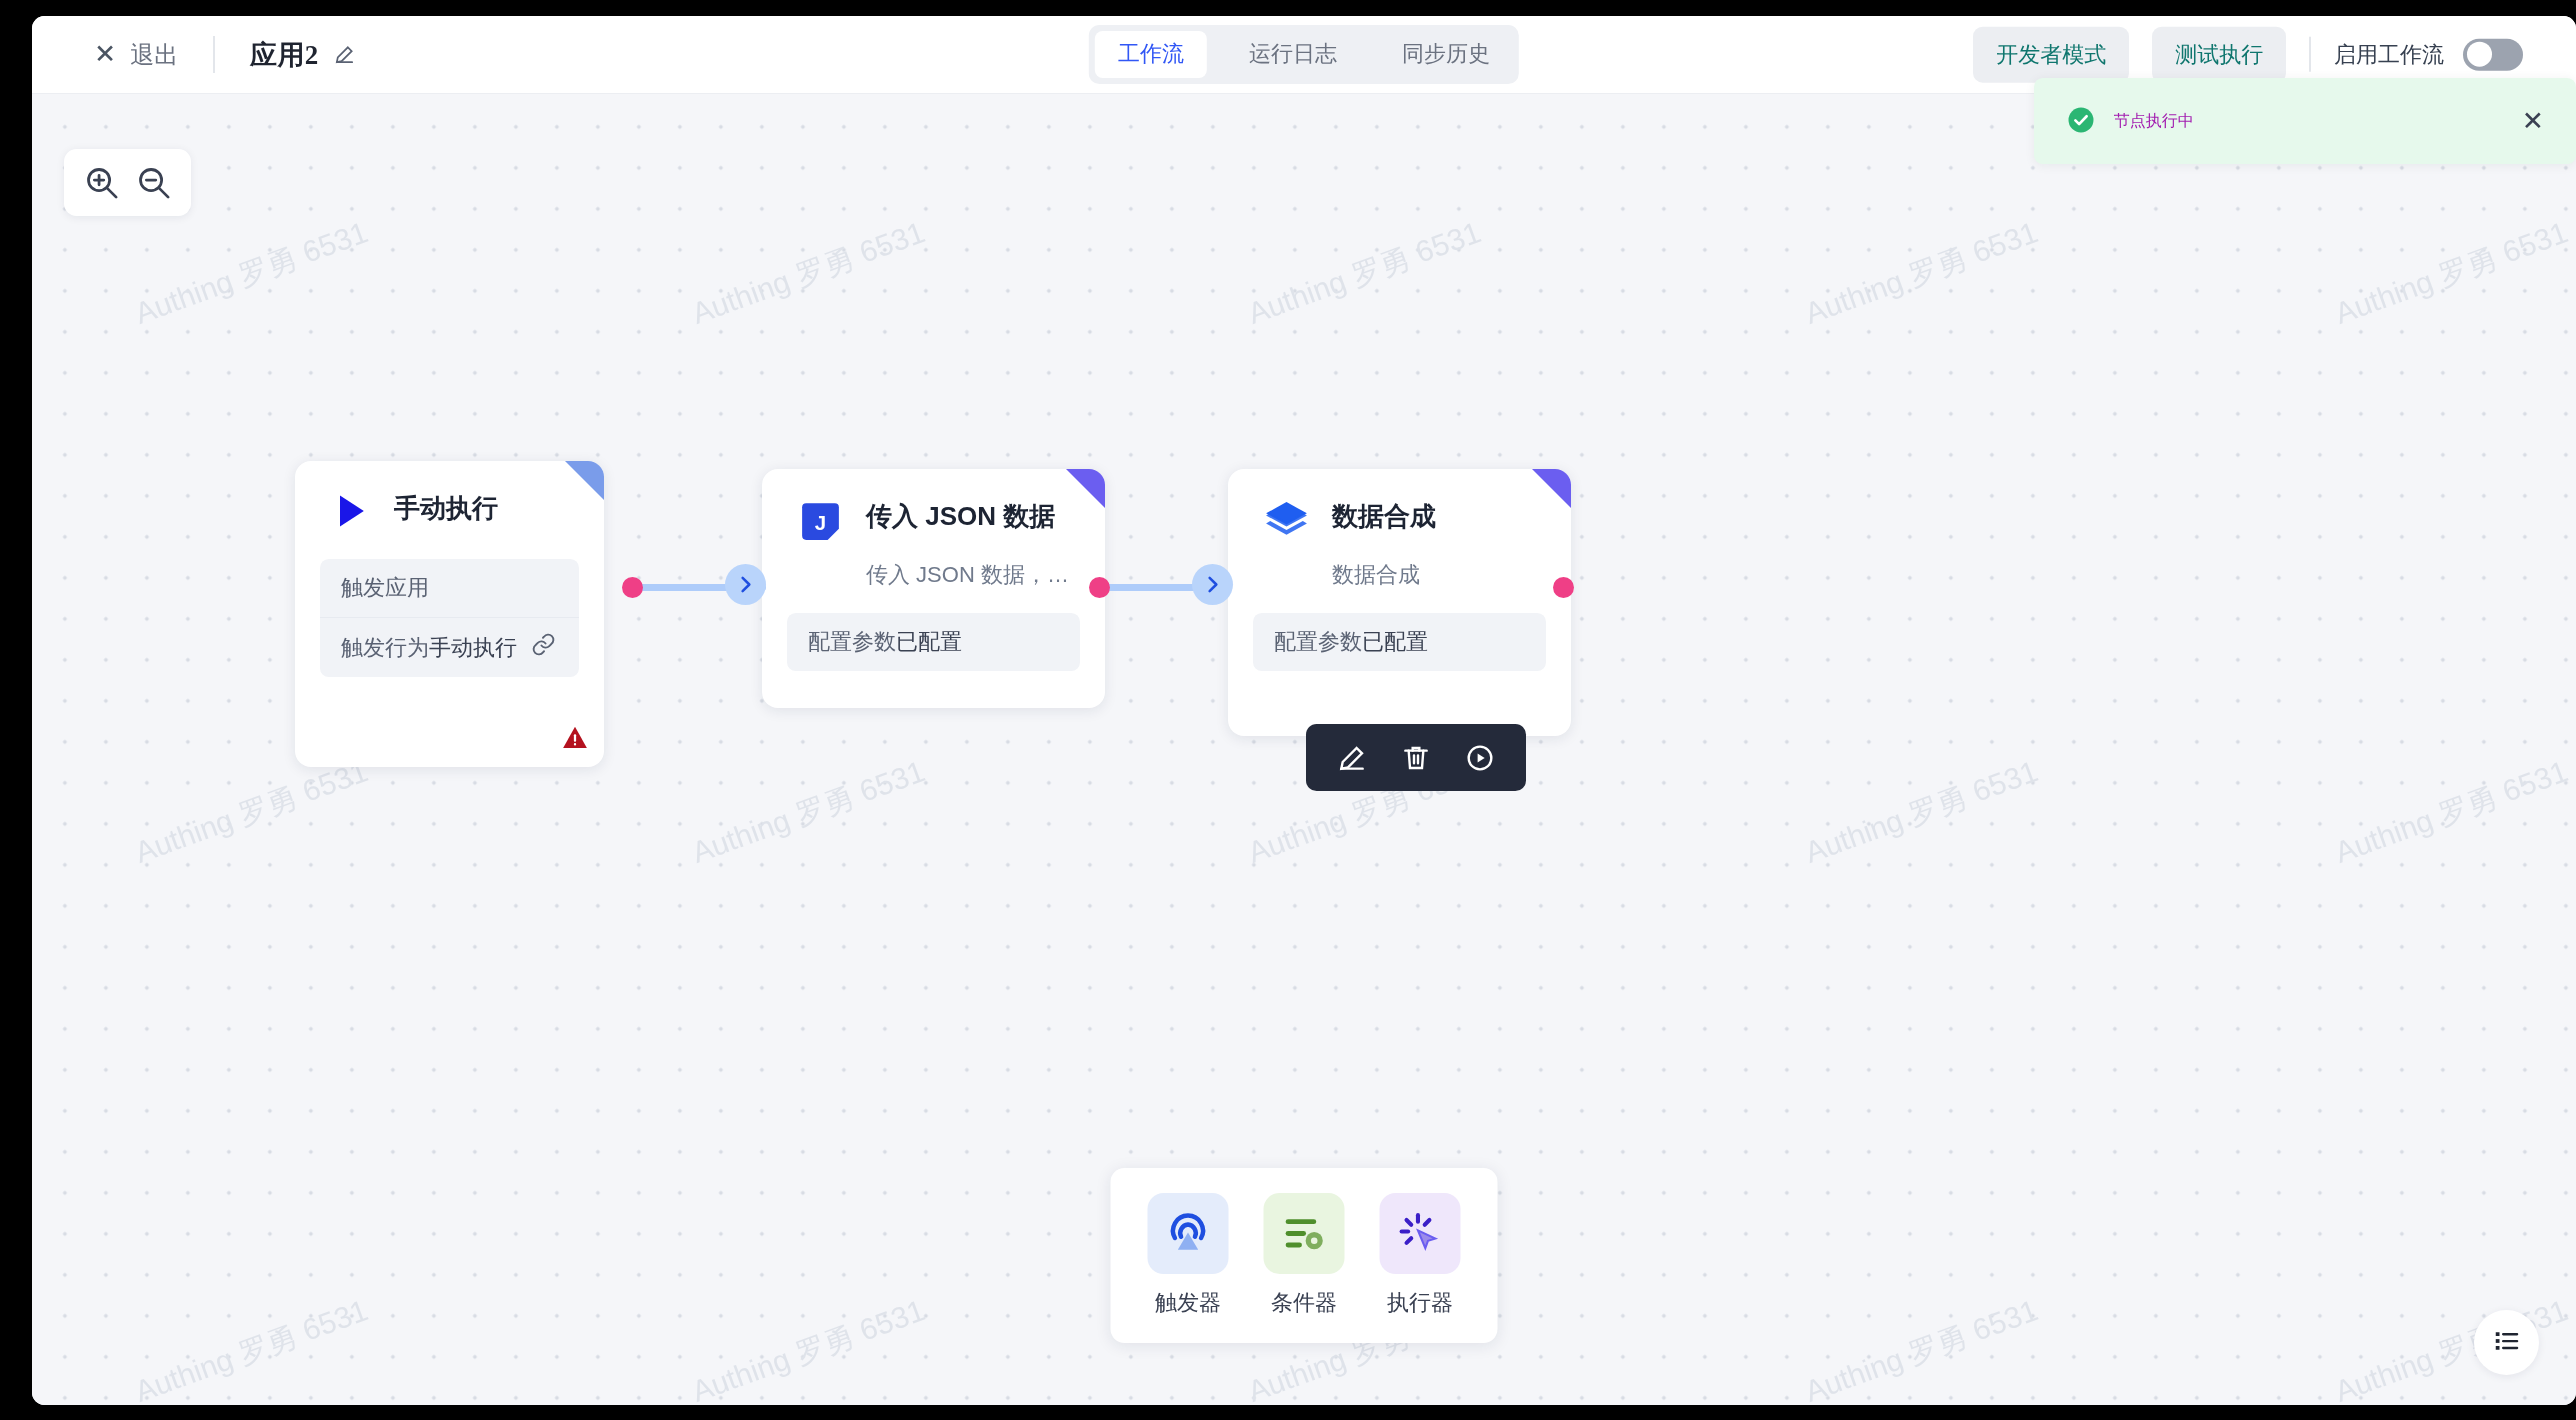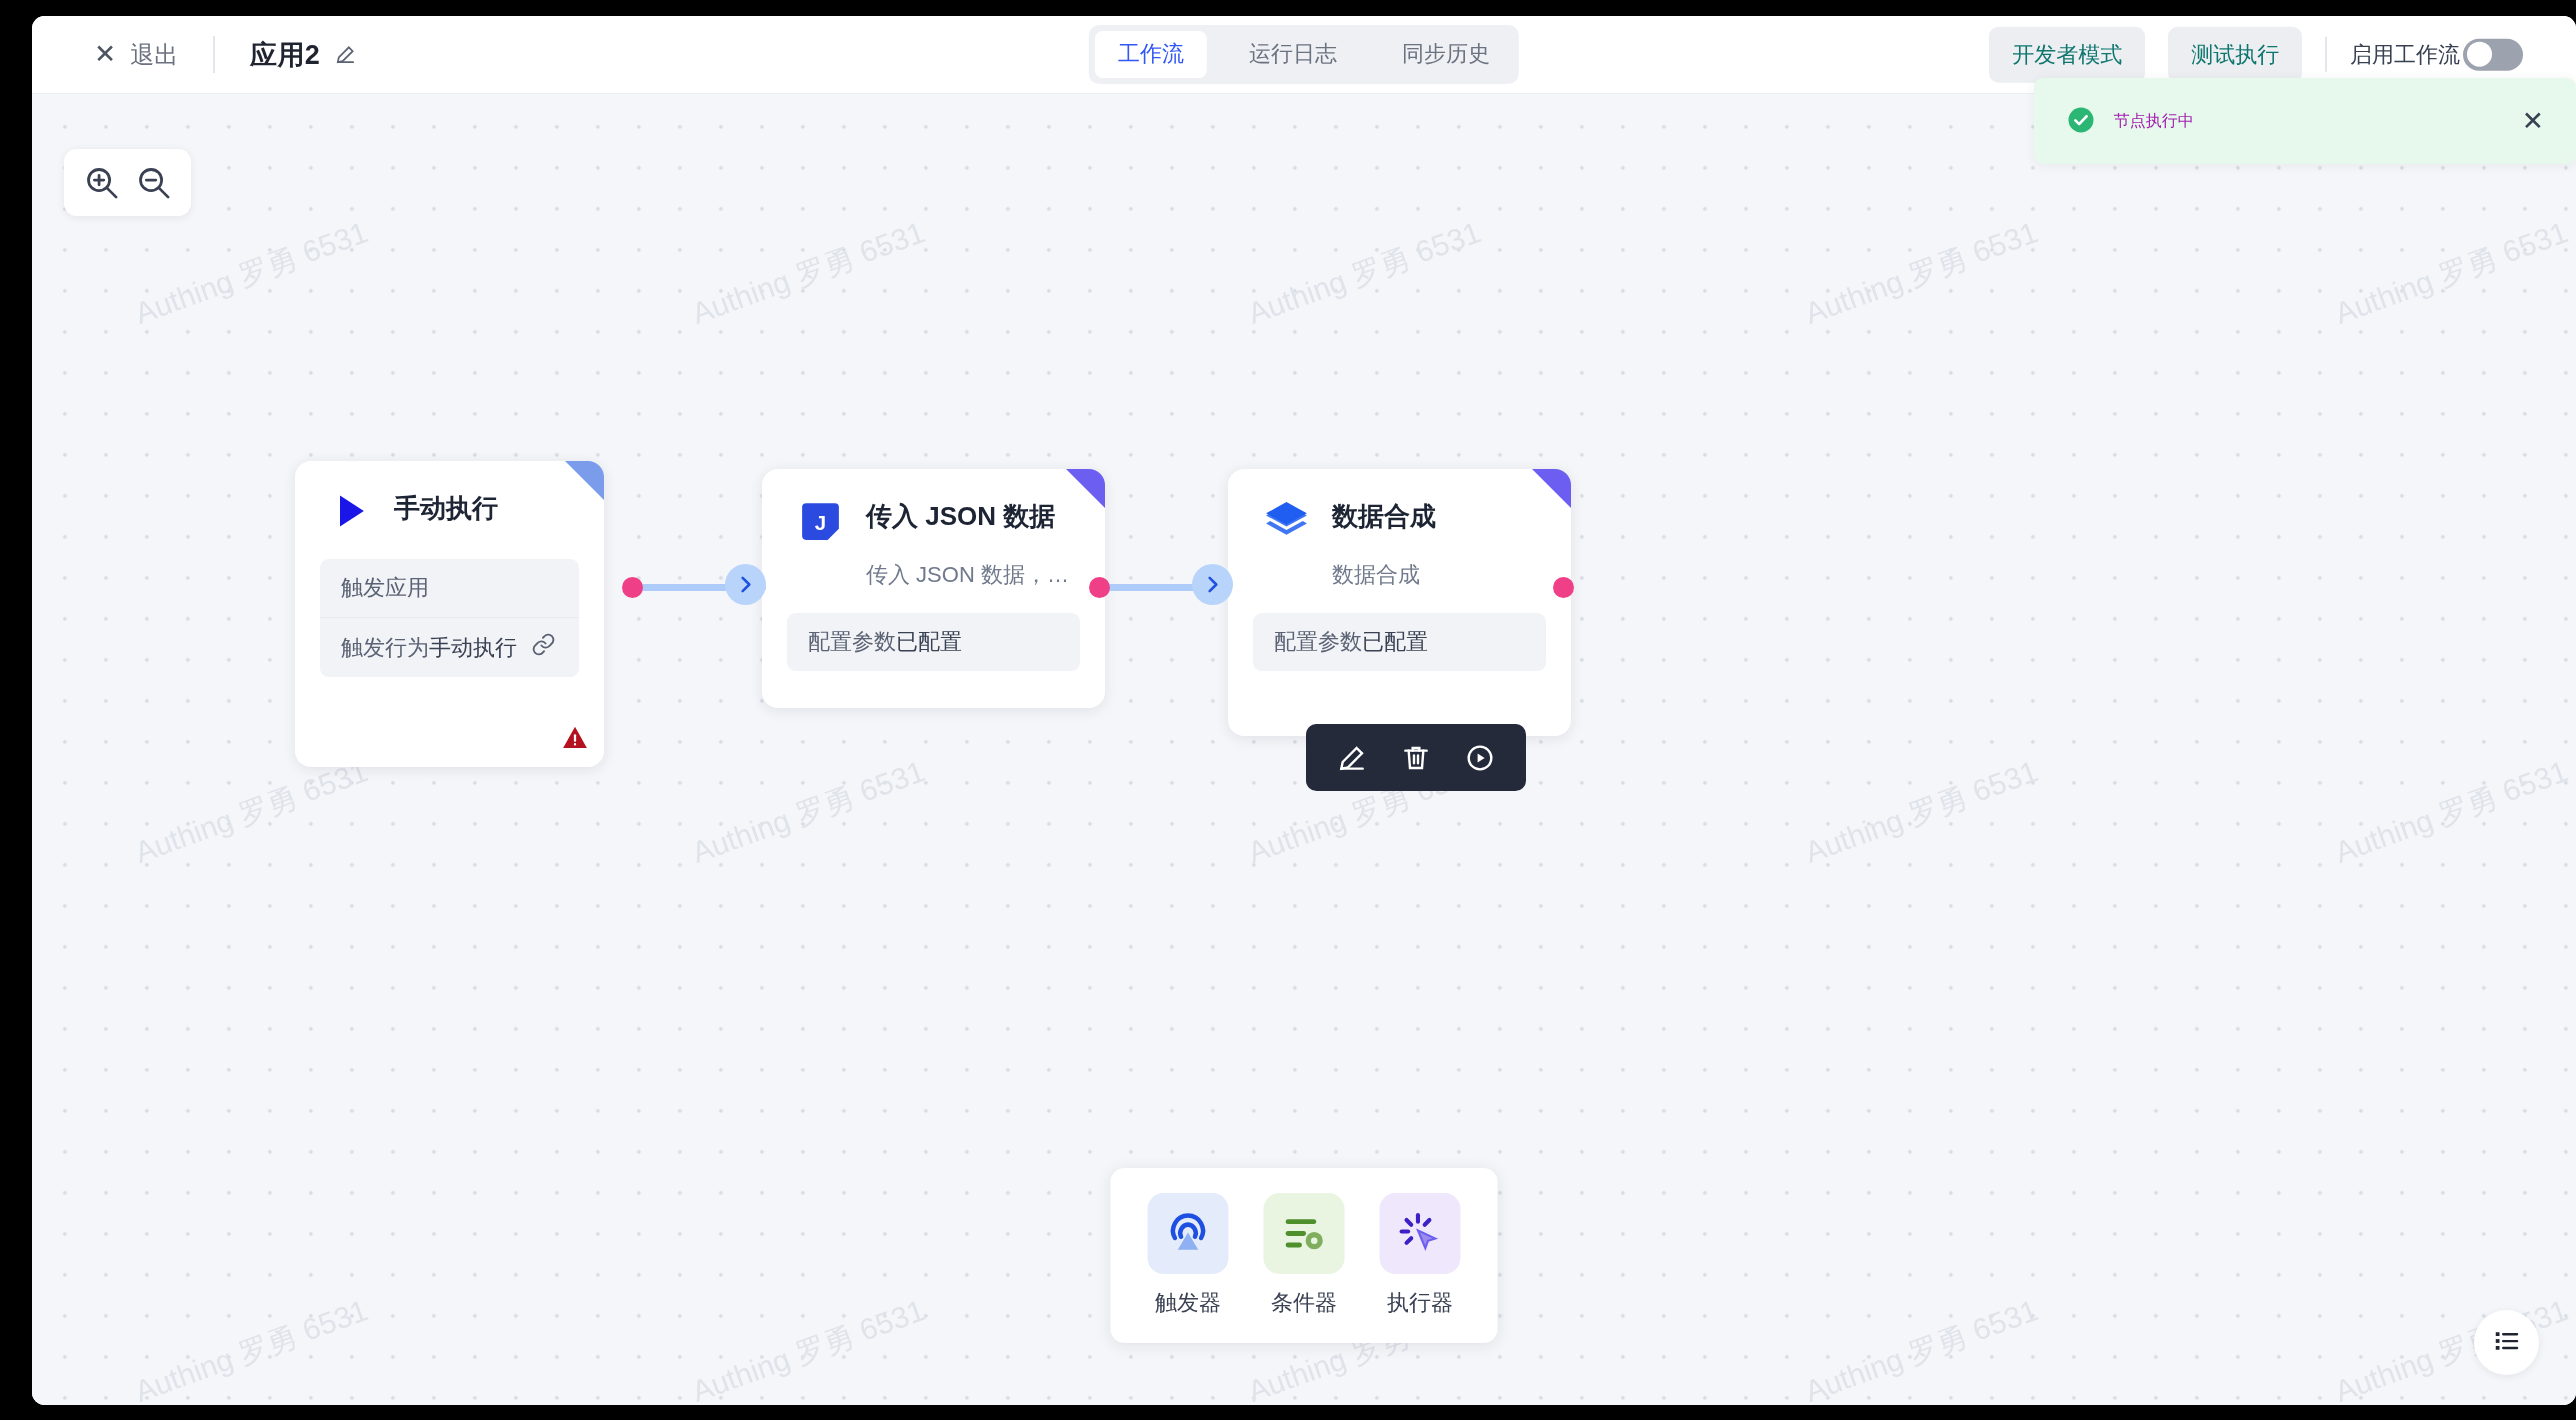--- a/index.html
+++ b/index.html
@@ -28,21 +28,21 @@
     z-index: 40;
   }
   .hdr-left { display: flex; align-items: center; padding-left: 62px; gap: 0; }
   .exit-btn {
     display: flex; align-items: center; gap: 14px;
     color: #6b7280; font-size: 24px; cursor: pointer;
   }
   .exit-x { font-size: 26.5px; color: #4b5563; line-height: 1; font-weight: 300; }
   .hdr-divider { width: 1.8px; height: 37px; background: #e3e6eb; margin: 0 35px; }
   .app-title {
-    font-size: 27px; font-weight: 700; color: #1f2430; letter-spacing: 0.4px;
+    font-size: 27px; font-weight: 700; color: #1f2430; letter-spacing: 0.4px; font-family: Liberation Serif, serif;
   }
   .edit-pencil { margin-left: 14px; display: inline-flex; cursor: pointer; }
 
   .hdr-center {
     position: absolute; left: 50%; top: 50%;
     transform: translate(-50%, -50%);
     background: #eef0f4; border-radius: 10.6px; padding: 6.2px;
     display: flex; gap: 19px;
   }
   .tab {
@@ -56,21 +56,21 @@
     transform: translateY(-50%);
     display: flex; align-items: center; gap: 23px;
   }
   .ghost-btn {
     background: #eceef2; border: none; border-radius: 9.7px;
     padding: 13.3px 23px; font-size: 22px; color: #0f766e;
     cursor: pointer; white-space: nowrap;
     font-family: inherit;
   }
   .vdiv { width: 1.8px; height: 35px; background: #e3e6eb; }
-  .wf-toggle-wrap { display: flex; align-items: center; gap: 3px; }
+  .wf-toggle-wrap { display: flex; align-items: center; gap: 19px; }
   .wf-toggle-label { font-size: 22px; color: #374151; white-space: nowrap; }
   .switch {
     width: 60px; height: 32px; border-radius: 16px;
     background: #9ca3af; position: relative; cursor: pointer; flex: none;
   }
   .switch::after {
     content: ""; position: absolute; top: 3.5px; left: 3.5px;
     width: 25px; height: 25px; border-radius: 50%; background: #fff;
   }
 

